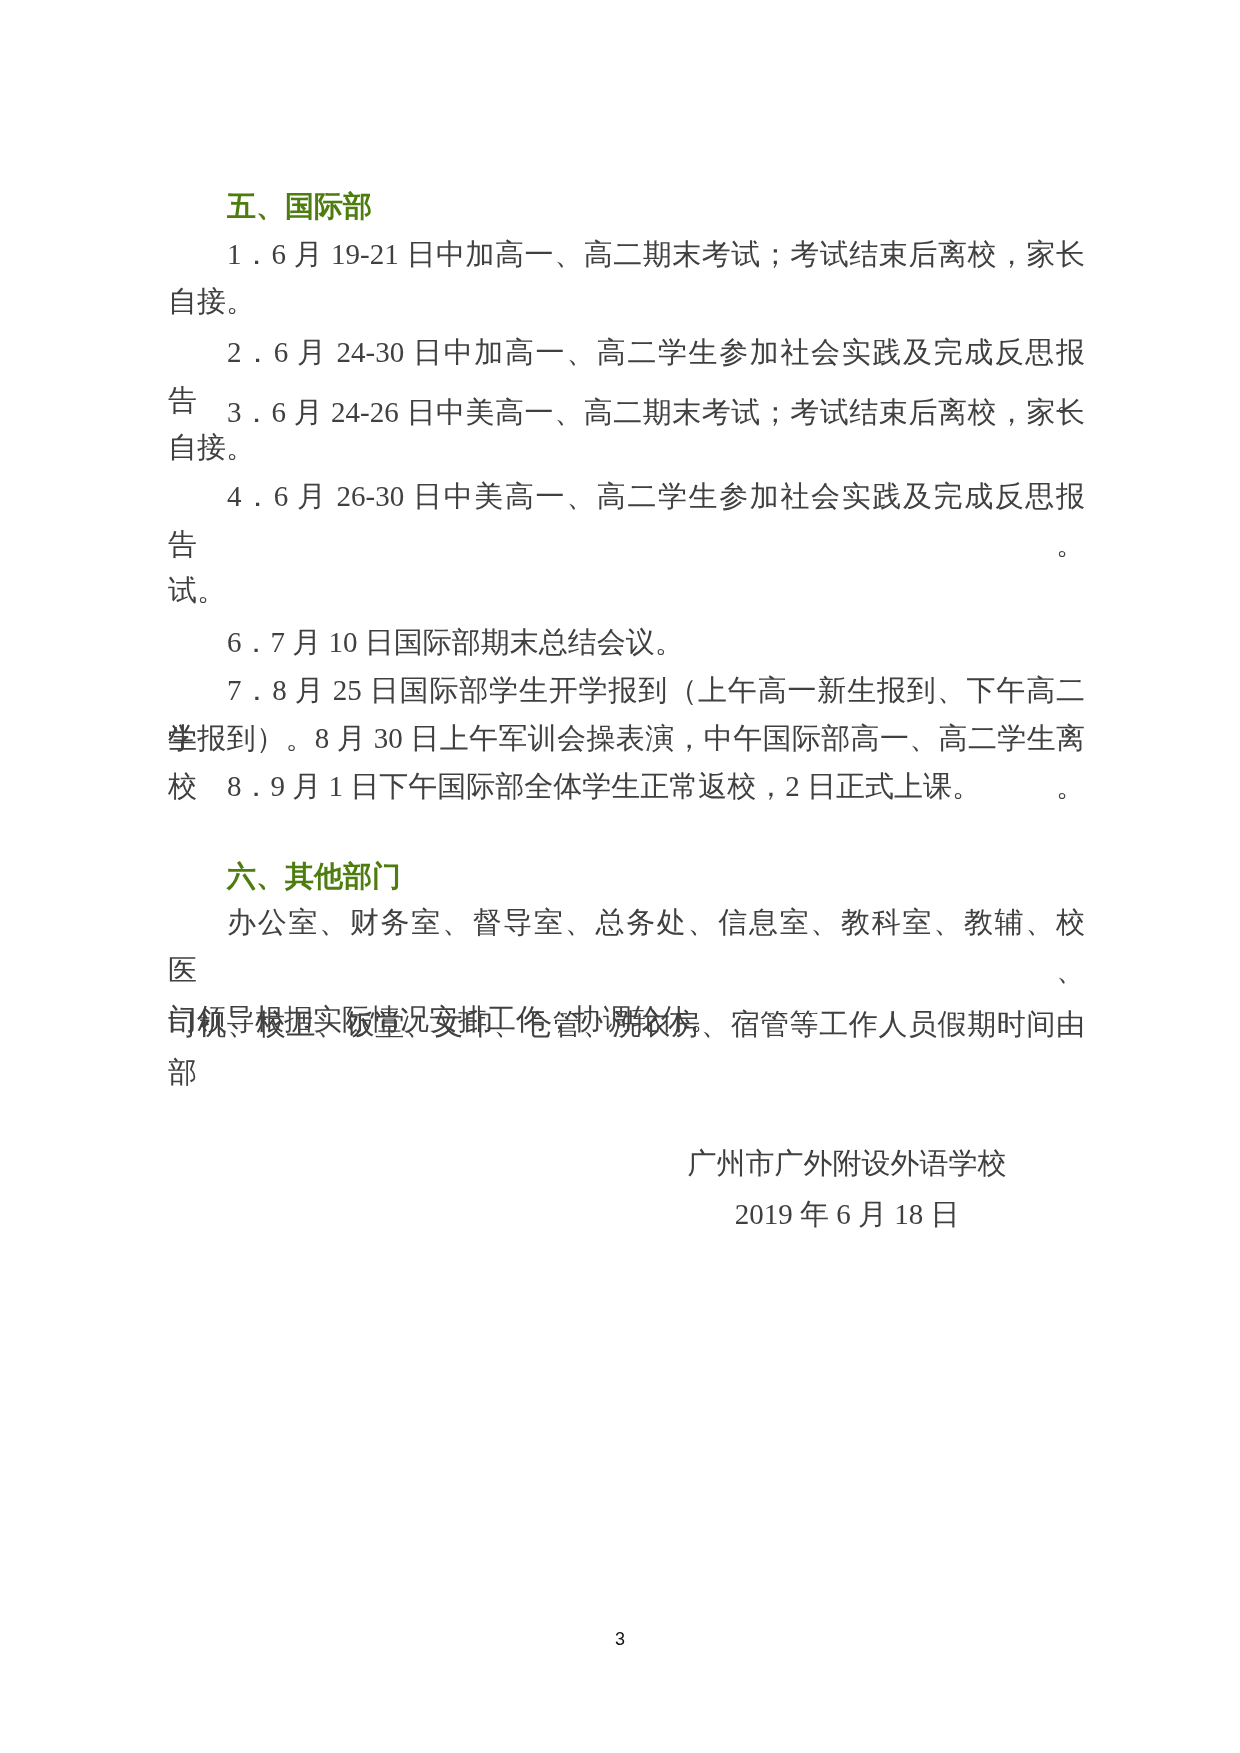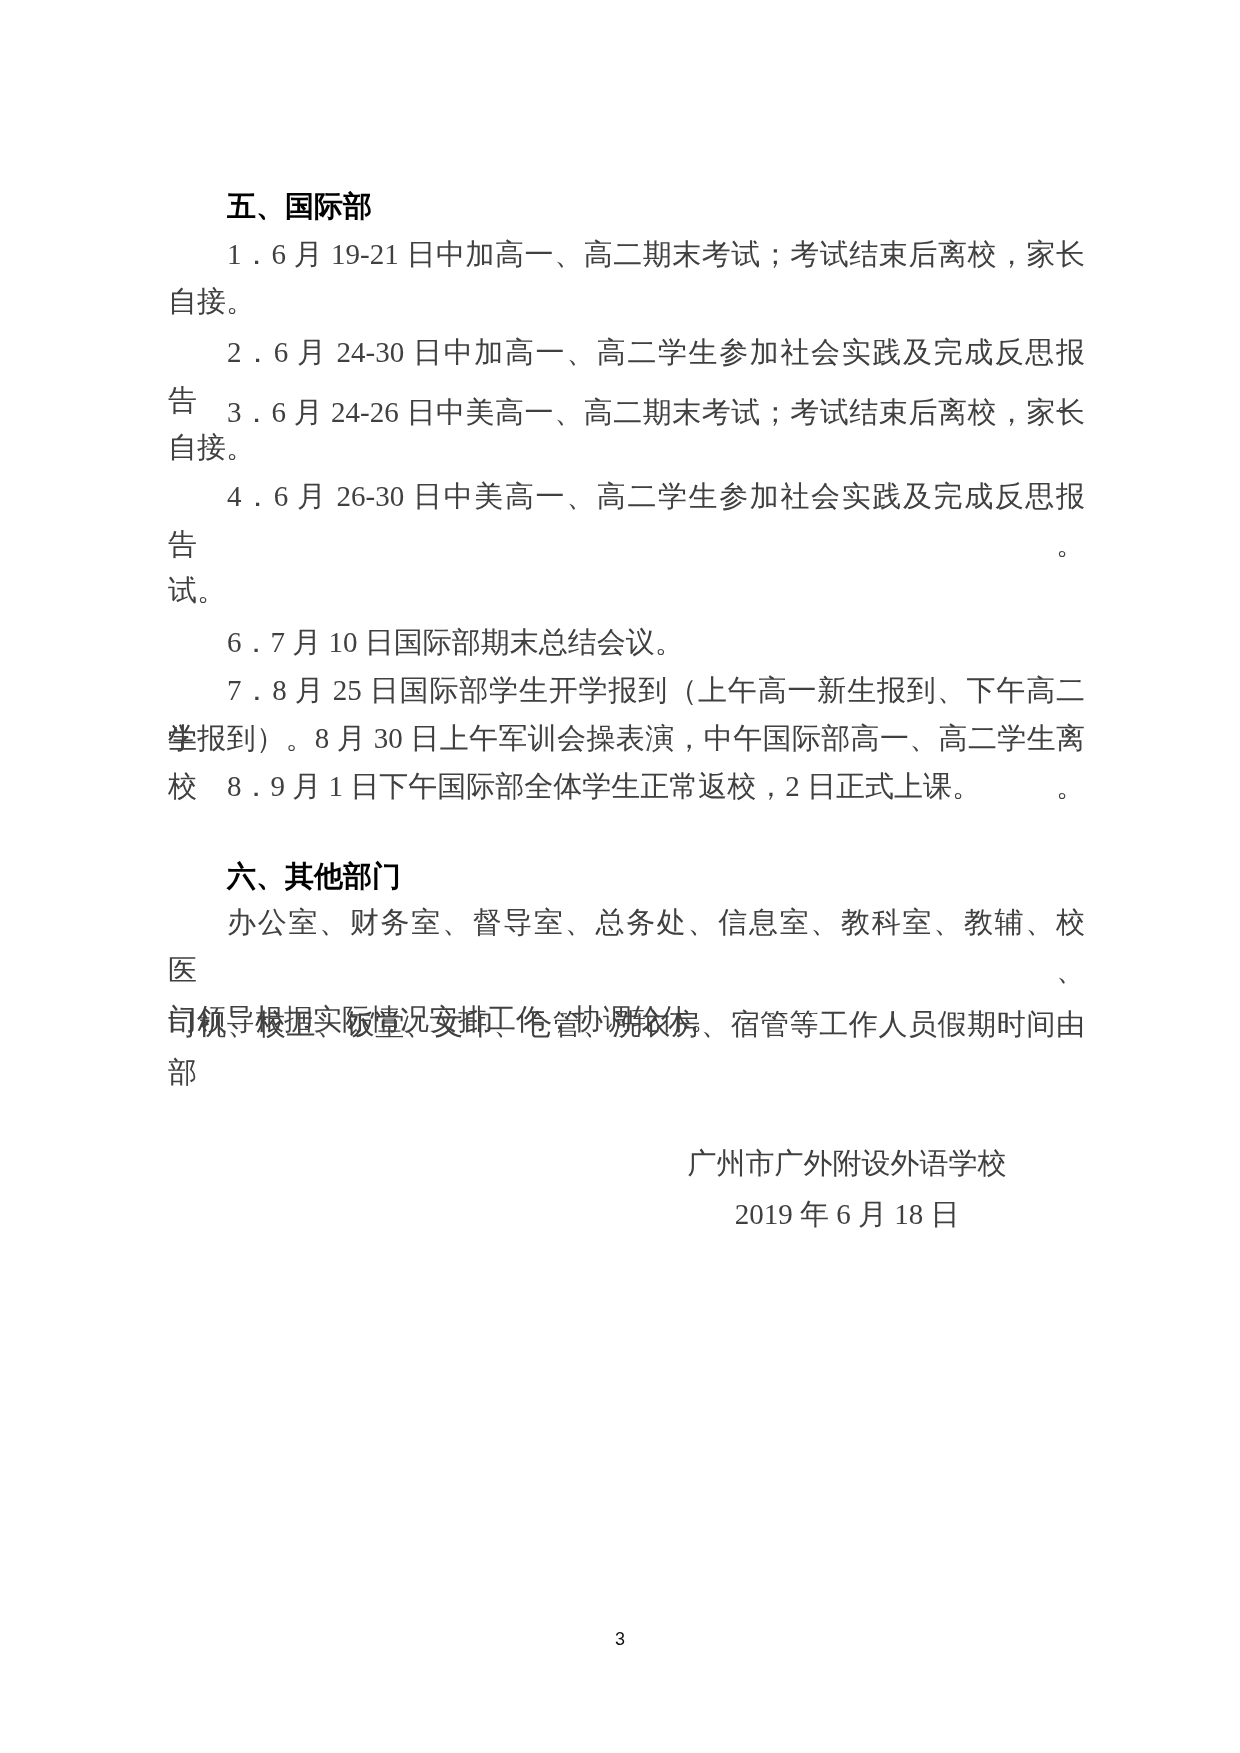--- a/index.html
+++ b/index.html
@@ -30,21 +30,21 @@
     text-indent: 59px;
   }
   .just {
     white-space: normal;
     text-align: justify;
     text-align-last: justify;
   }
   .hd {
     font-family: "Liberation Sans", "DejaVu Sans", sans-serif;
     font-weight: 700;
-    color: #000000;
+    color: #4d7c0f;
   }
   .sig {
     left: 612px;
     width: 470px;
     text-align: center;
     text-indent: 0;
   }
   .pagenum {
     position: absolute;
     top: 1624px;

